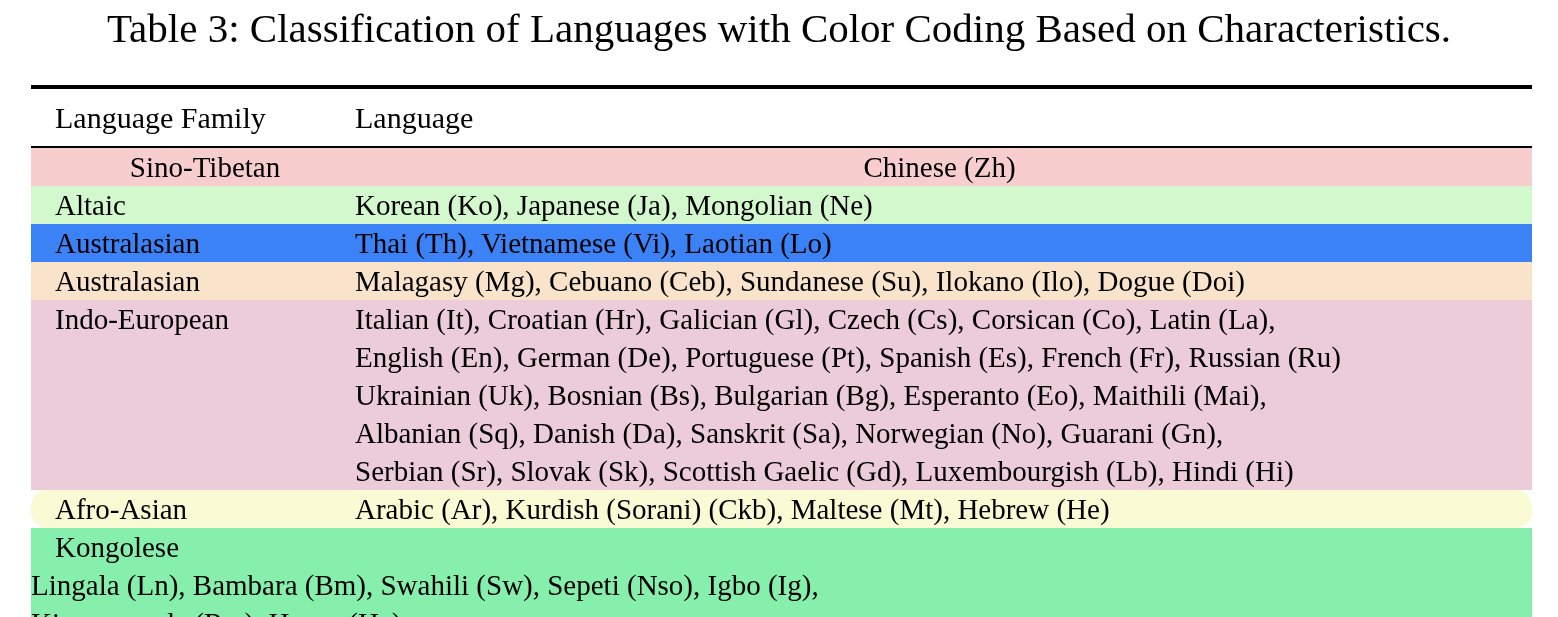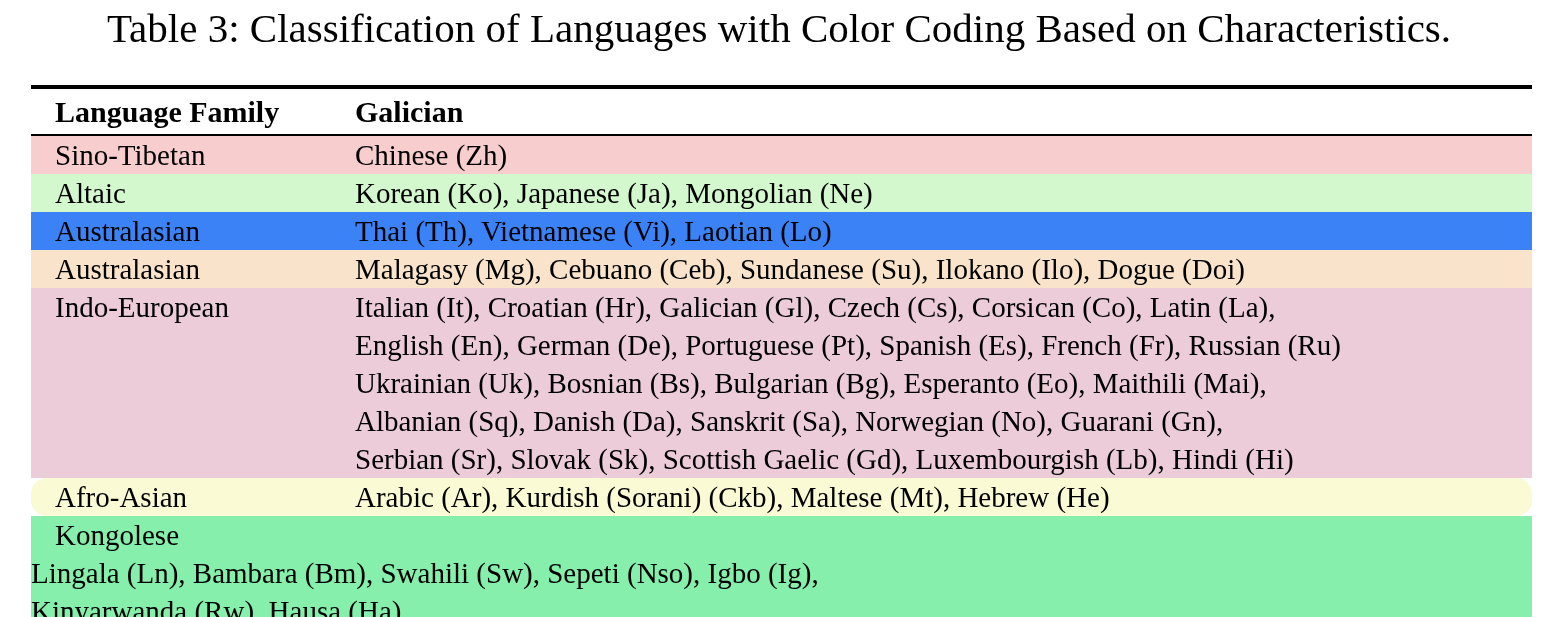--- a/index.html
+++ b/index.html
@@ -28,23 +28,23 @@
   .rule-thick {
     height: 4px;
     background: #000000;
   }
   .rule-thin {
     height: 2px;
     background: #000000;
   }
   .header-row {
     display: flex;
-    height: 45px;
+    height: 57px;
     align-items: center;
-    font-weight: bold;
+    font-weight: normal;
     font-size: 30px;
     background: #ffffff;
   }
   .data-row {
     display: flex;
     font-size: 29px;
   }
   .cell-family {
     width: 324px;
     padding-left: 24px;
@@ -68,25 +68,25 @@
 </style>
 </head>
 <body>
 
 <div class="caption">Table 3: Classification of Languages with Color Coding Based on Characteristics.</div>
 
 <div class="table-wrap">
   <div class="rule-thick"></div>
   <div class="header-row">
     <div class="cell-family">Language Family</div>
-    <div class="cell-langs">Galician</div>
+    <div class="cell-langs">Language</div>
   </div>
   <div class="rule-thin"></div>
   <div>
-  <div class="data-row" style="background: rgb(247, 205, 205);">
+  <div class="data-row" style="background: rgb(247, 205, 205); text-align: center;">
     <div class="cell-family">Sino-Tibetan</div>
     <div class="cell-langs">
           <div class="lang-line">Chinese (Zh)</div>
         </div>
   </div>
 
   <div class="data-row" style="background: rgb(211, 248, 205);">
     <div class="cell-family">Altaic</div>
     <div class="cell-langs">
           <div class="lang-line">Korean (Ko), Japanese (Ja), Mongolian (Ne)</div>

